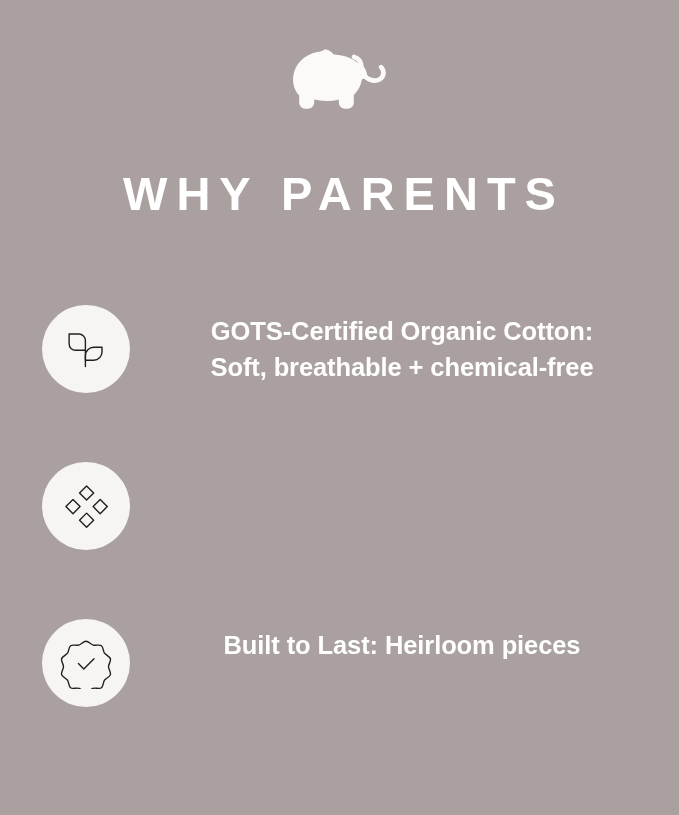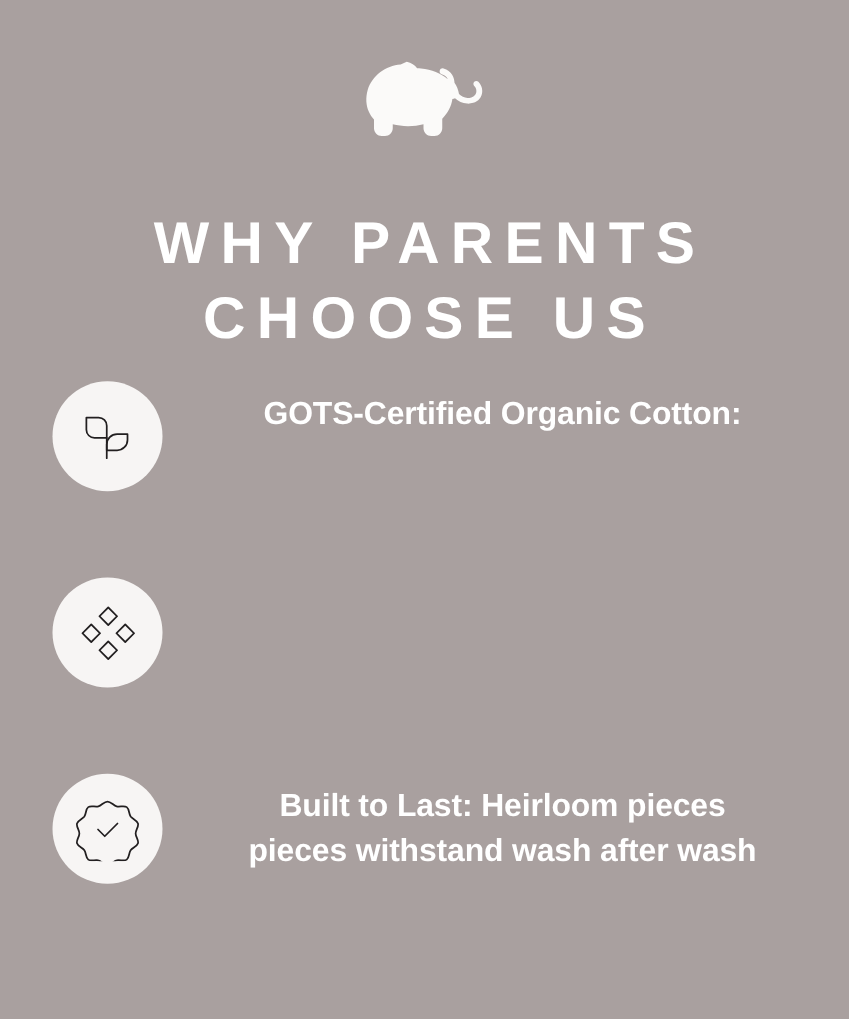--- a/index.html
+++ b/index.html
@@ -113,39 +113,39 @@
     <span>
       <svg width="104" height="68" viewBox="0 0 104 68" aria-hidden="true">
         <path fill="#FBFAF9" d="M32.5 9.5C20.5 10.5 9.5 18.5 6.2 29.8c-1.9 6.5-1.3 12.5 0.8 17.4 1.1 2.6 2.6 4.8 4.2 6.4l0 6.9c0 3.4 2.8 6.2 6.2 6.2h2.6c3.4 0 6.2-2.8 6.2-6.2v-3.0c3.7 0.9 7.8 1.4 12.2 1.4 4.4 0 8.6-0.5 12.4-1.5v3.1c0 3.4 2.8 6.2 6.2 6.2h2.6c3.4 0 6.2-2.8 6.2-6.2l0-7.6c4.4-4.2 7.3-9.6 8.1-15.6 0.7-0.2 1.4-0.4 2.1-0.7 2.6 2.5 6.0 4.1 9.7 4.3 1.6 0.1 3.3-0.1 4.9-0.6 1.9-0.6 3.7-1.7 5.0-3.3 1.4-1.7 2.2-3.9 2.2-6.3 0-2.8-1.2-5.4-3.1-7.3-0.9-0.9-2.4-0.9-3.3 0-0.9 0.9-0.9 2.4 0 3.3 1.1 1.1 1.7 2.5 1.7 4.0 0 1.3-0.4 2.4-1.1 3.3-0.7 0.9-1.7 1.5-2.9 1.9-1.0 0.3-2.1 0.4-3.1 0.4-2.6-0.2-5.0-1.4-6.8-3.2-0.5-3.2-1.8-6.2-3.6-8.9-0.1-2.0-0.6-4.3-1.9-6.4-1.4-2.3-3.7-4.1-6.9-5.1-1.3-0.4-2.6 0.3-3.0 1.6-0.4 1.3 0.3 2.6 1.6 3.0 2.1 0.7 3.4 1.7 4.2 2.9 0.2 0.4 0.4 0.7 0.6 1.1-5.4-4.6-12.9-7.7-21.4-8.5-1.0-0.1-2.1-0.2-3.1-0.2-1.8-2.6-4.6-4.6-8.3-5.3z"></path>
         <path fill="#FBFAF9" d="M41.5 24.5c-8.3 0-15.0 6.7-15.0 15.0s6.7 15.0 15.0 15.0 15.0-6.7 15.0-15.0-6.7-15.0-15.0-15.0z"></path>
       </svg>
     </span>
   </div>
 
   <h1 class="headline">
     <span class="headline-line">WHY PARENTS</span>
-    <span class="headline-line">CHOOSE US</span>
   </h1>
 
   <div class="features">
 
     <div class="feature-row">
       <div class="feature-icon-wrap">
         <span>
           <svg width="46" height="46" viewBox="0 0 46 46" aria-hidden="true">
             <g fill="none" stroke="#221F20" stroke-width="1.4" stroke-linecap="round" stroke-linejoin="round">
               <path d="M22.4 24.3V40.5"></path>
               <path d="M22.4 24.3H12.6C9.0 24.3 6.1 21.4 6.1 17.8V8.0h9.8c3.6 0 6.5 2.9 6.5 6.5v9.8z"></path>
               <path d="M22.4 29.6c0-4.6 3.7-8.3 8.3-8.3h8.3v4.6c0 4.6-3.7 8.3-8.3 8.3h-8.3v-4.6z"></path>
             </g>
           </svg>
         </span>
       </div>
       <div class="feature-text">
         <span class="feature-line">GOTS-Certified Organic Cotton:</span>
+        <span class="feature-line">Soft, breathable + chemical-free</span>
       </div>
     </div>
 
     <div class="feature-row">
       <div class="feature-icon-wrap">
         <span>
           <svg width="46" height="46" viewBox="0 0 46 46" aria-hidden="true">
             <g fill="none" stroke="#221F20" stroke-width="1.4" stroke-linejoin="round">
               <rect x="18.6" y="5.0" width="10.0" height="10.0" transform="rotate(45 23.6 10.0)"></rect>
               <rect x="5.0" y="18.6" width="10.0" height="10.0" transform="rotate(45 10.0 23.6)"></rect>
@@ -164,18 +164,17 @@
             <g fill="none" stroke="#221F20" stroke-width="1.4" stroke-linecap="round" stroke-linejoin="round">
               <path d="M26.0 4.2
                        c2.6 0 4.9 3.3 7.3 3.9 2.5 0.7 6.0-0.9 8.1 0.6 2.1 1.5 1.6 5.4 3.1 7.5 1.5 2.0 5.2 3.1 5.9 5.6 0.7 2.4-1.9 5.3-1.9 7.9 0 2.6 2.6 5.5 1.9 7.9-0.7 2.5-4.4 3.6-5.9 5.6-1.5 2.1-1.0 6.0-3.1 7.5-2.1 1.5-5.6-0.1-8.1 0.6-2.4 0.6-4.7 3.9-7.3 3.9-2.6 0-4.9-3.3-7.3-3.9-2.5-0.7-6.0 0.9-8.1-0.6-2.1-1.5-1.6-5.4-3.1-7.5-1.5-2.0-5.2-3.1-5.9-5.6-0.7-2.4 1.9-5.3 1.9-7.9 0-2.6-2.6-5.5-1.9-7.9 0.7-2.5 4.4-3.6 5.9-5.6 1.5-2.1 1.0-6.0 3.1-7.5 2.1-1.5 5.6 0.1 8.1-0.6 2.4-0.6 4.7-3.9 7.3-3.9z"></path>
               <path d="M18.4 26.6l5.4 5.4 10.2-10.2"></path>
             </g>
           </svg>
         </span>
       </div>
       <div class="feature-text">
         <span class="feature-line">Built to Last: Heirloom pieces</span>
-        <span class="feature-line">pieces withstand wash after wash</span>
       </div>
     </div>
 
   </div>
 </div>
 
 </body></html>

